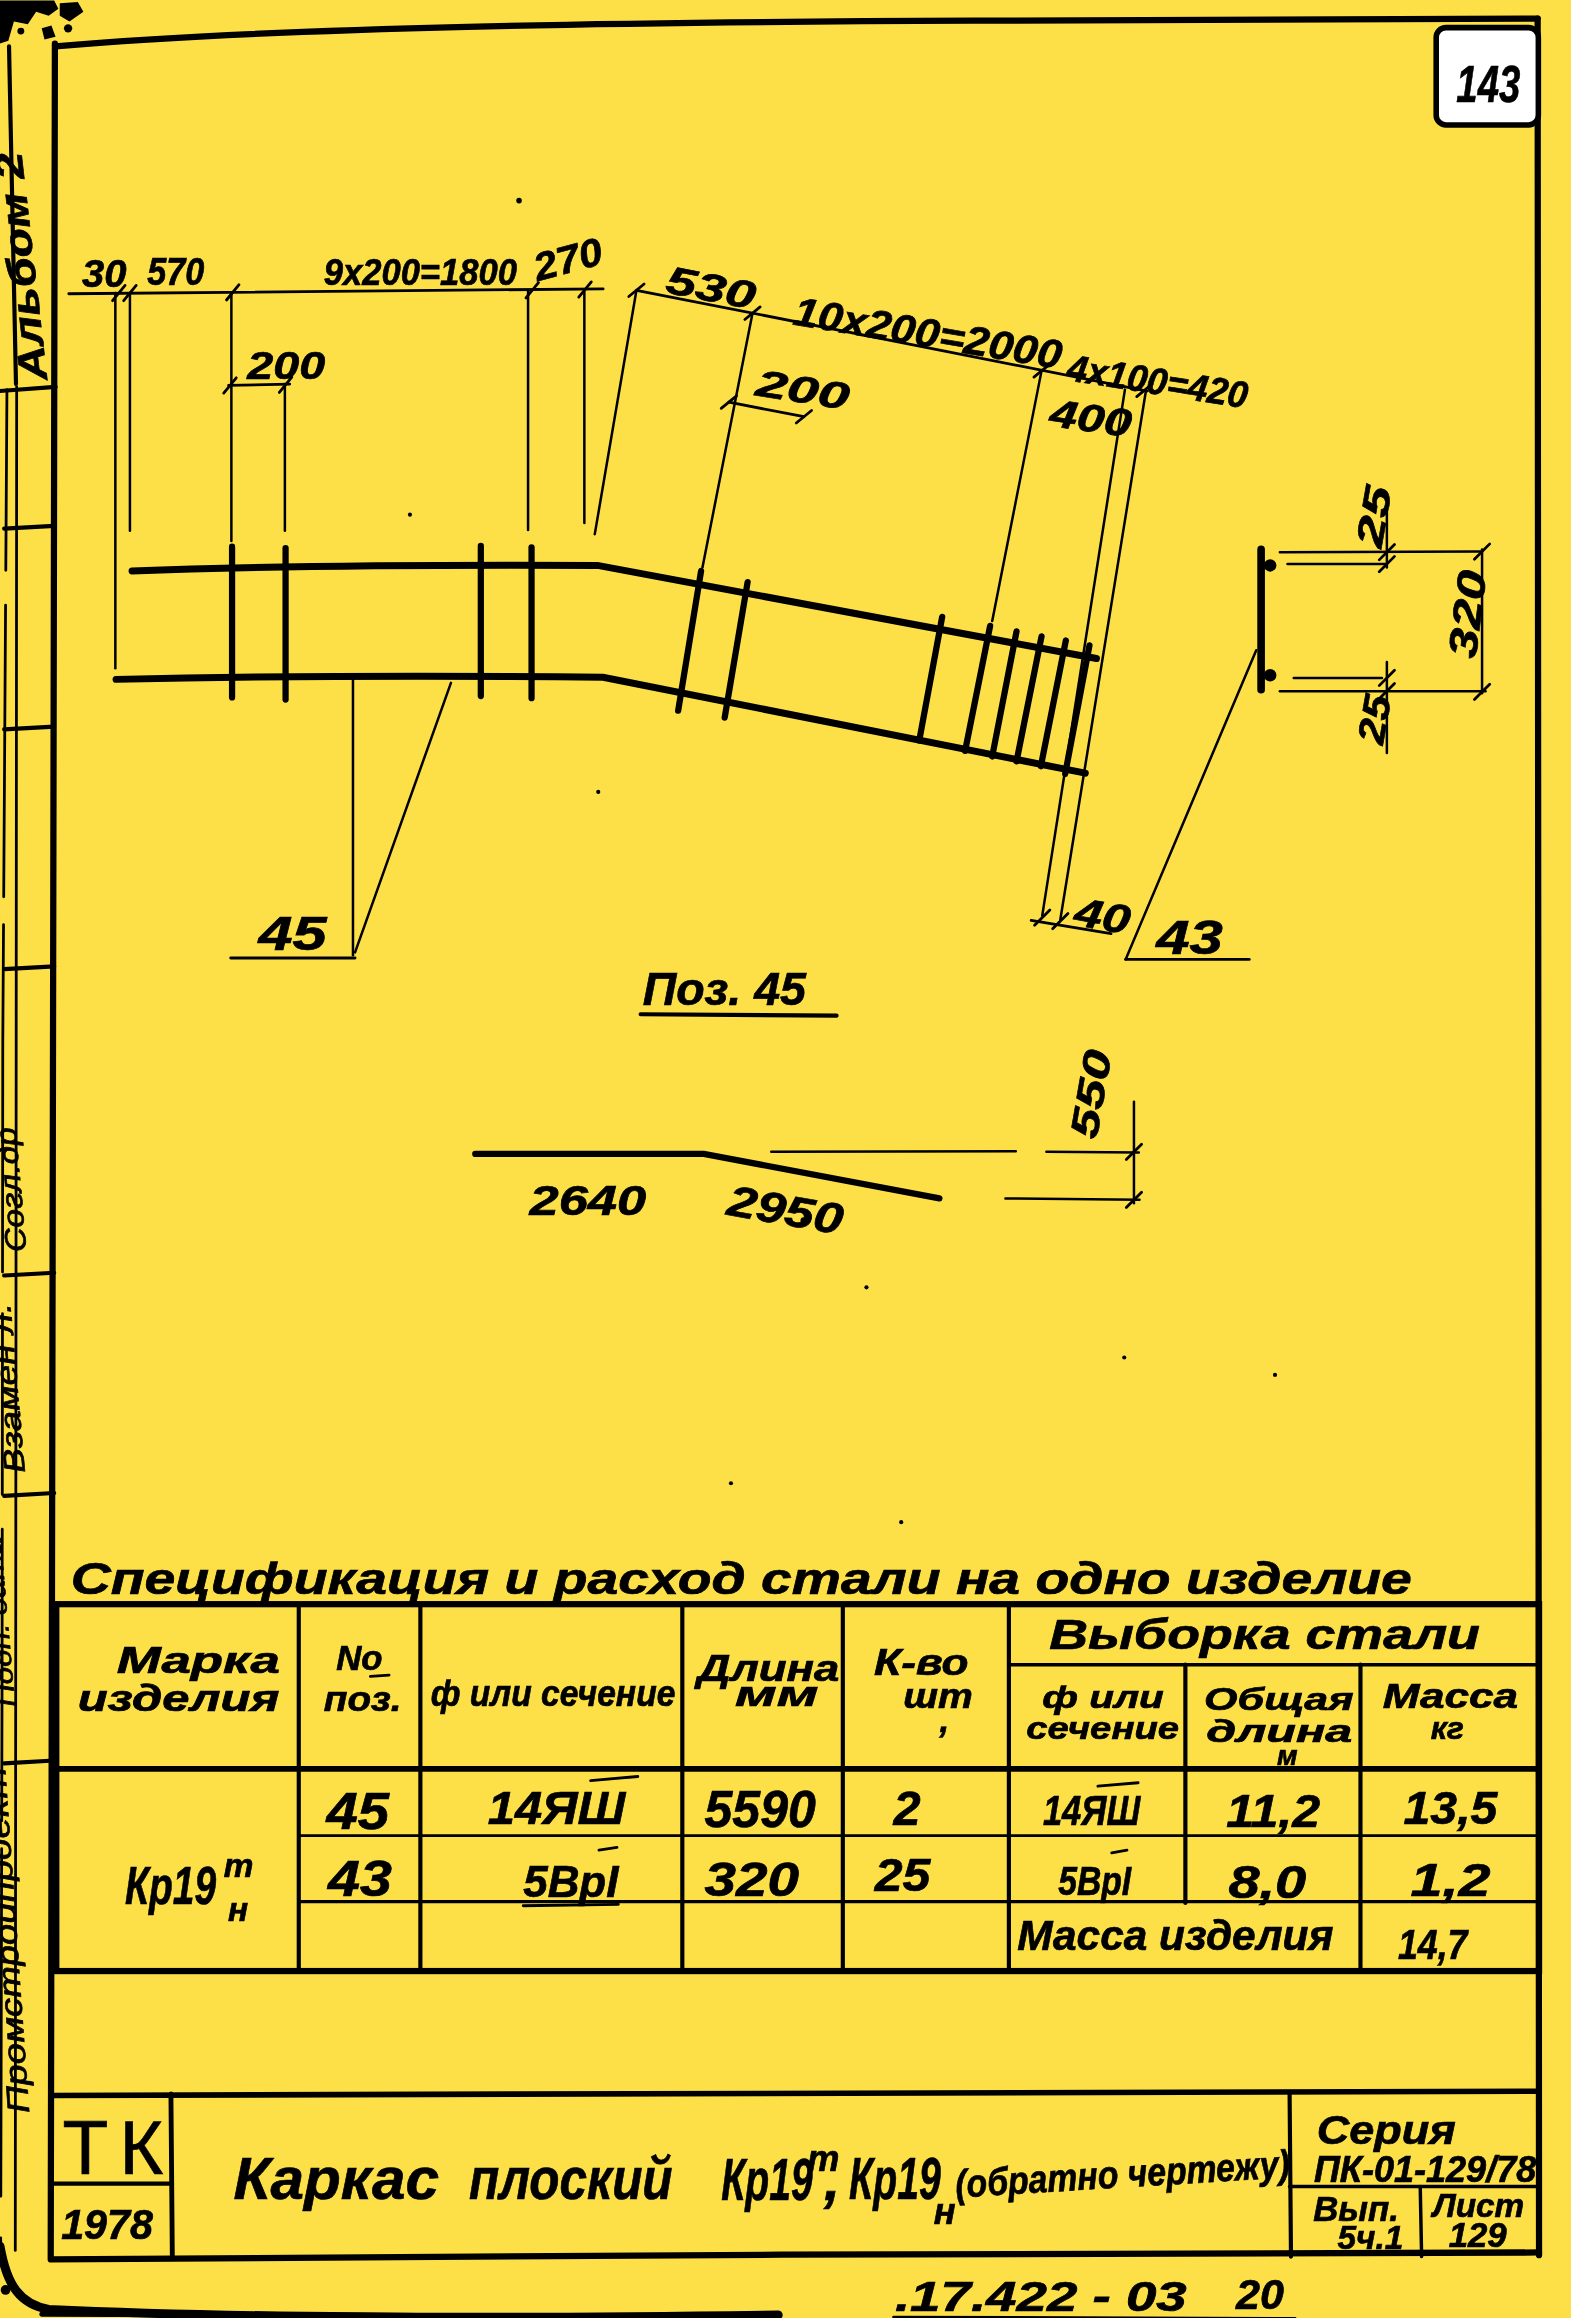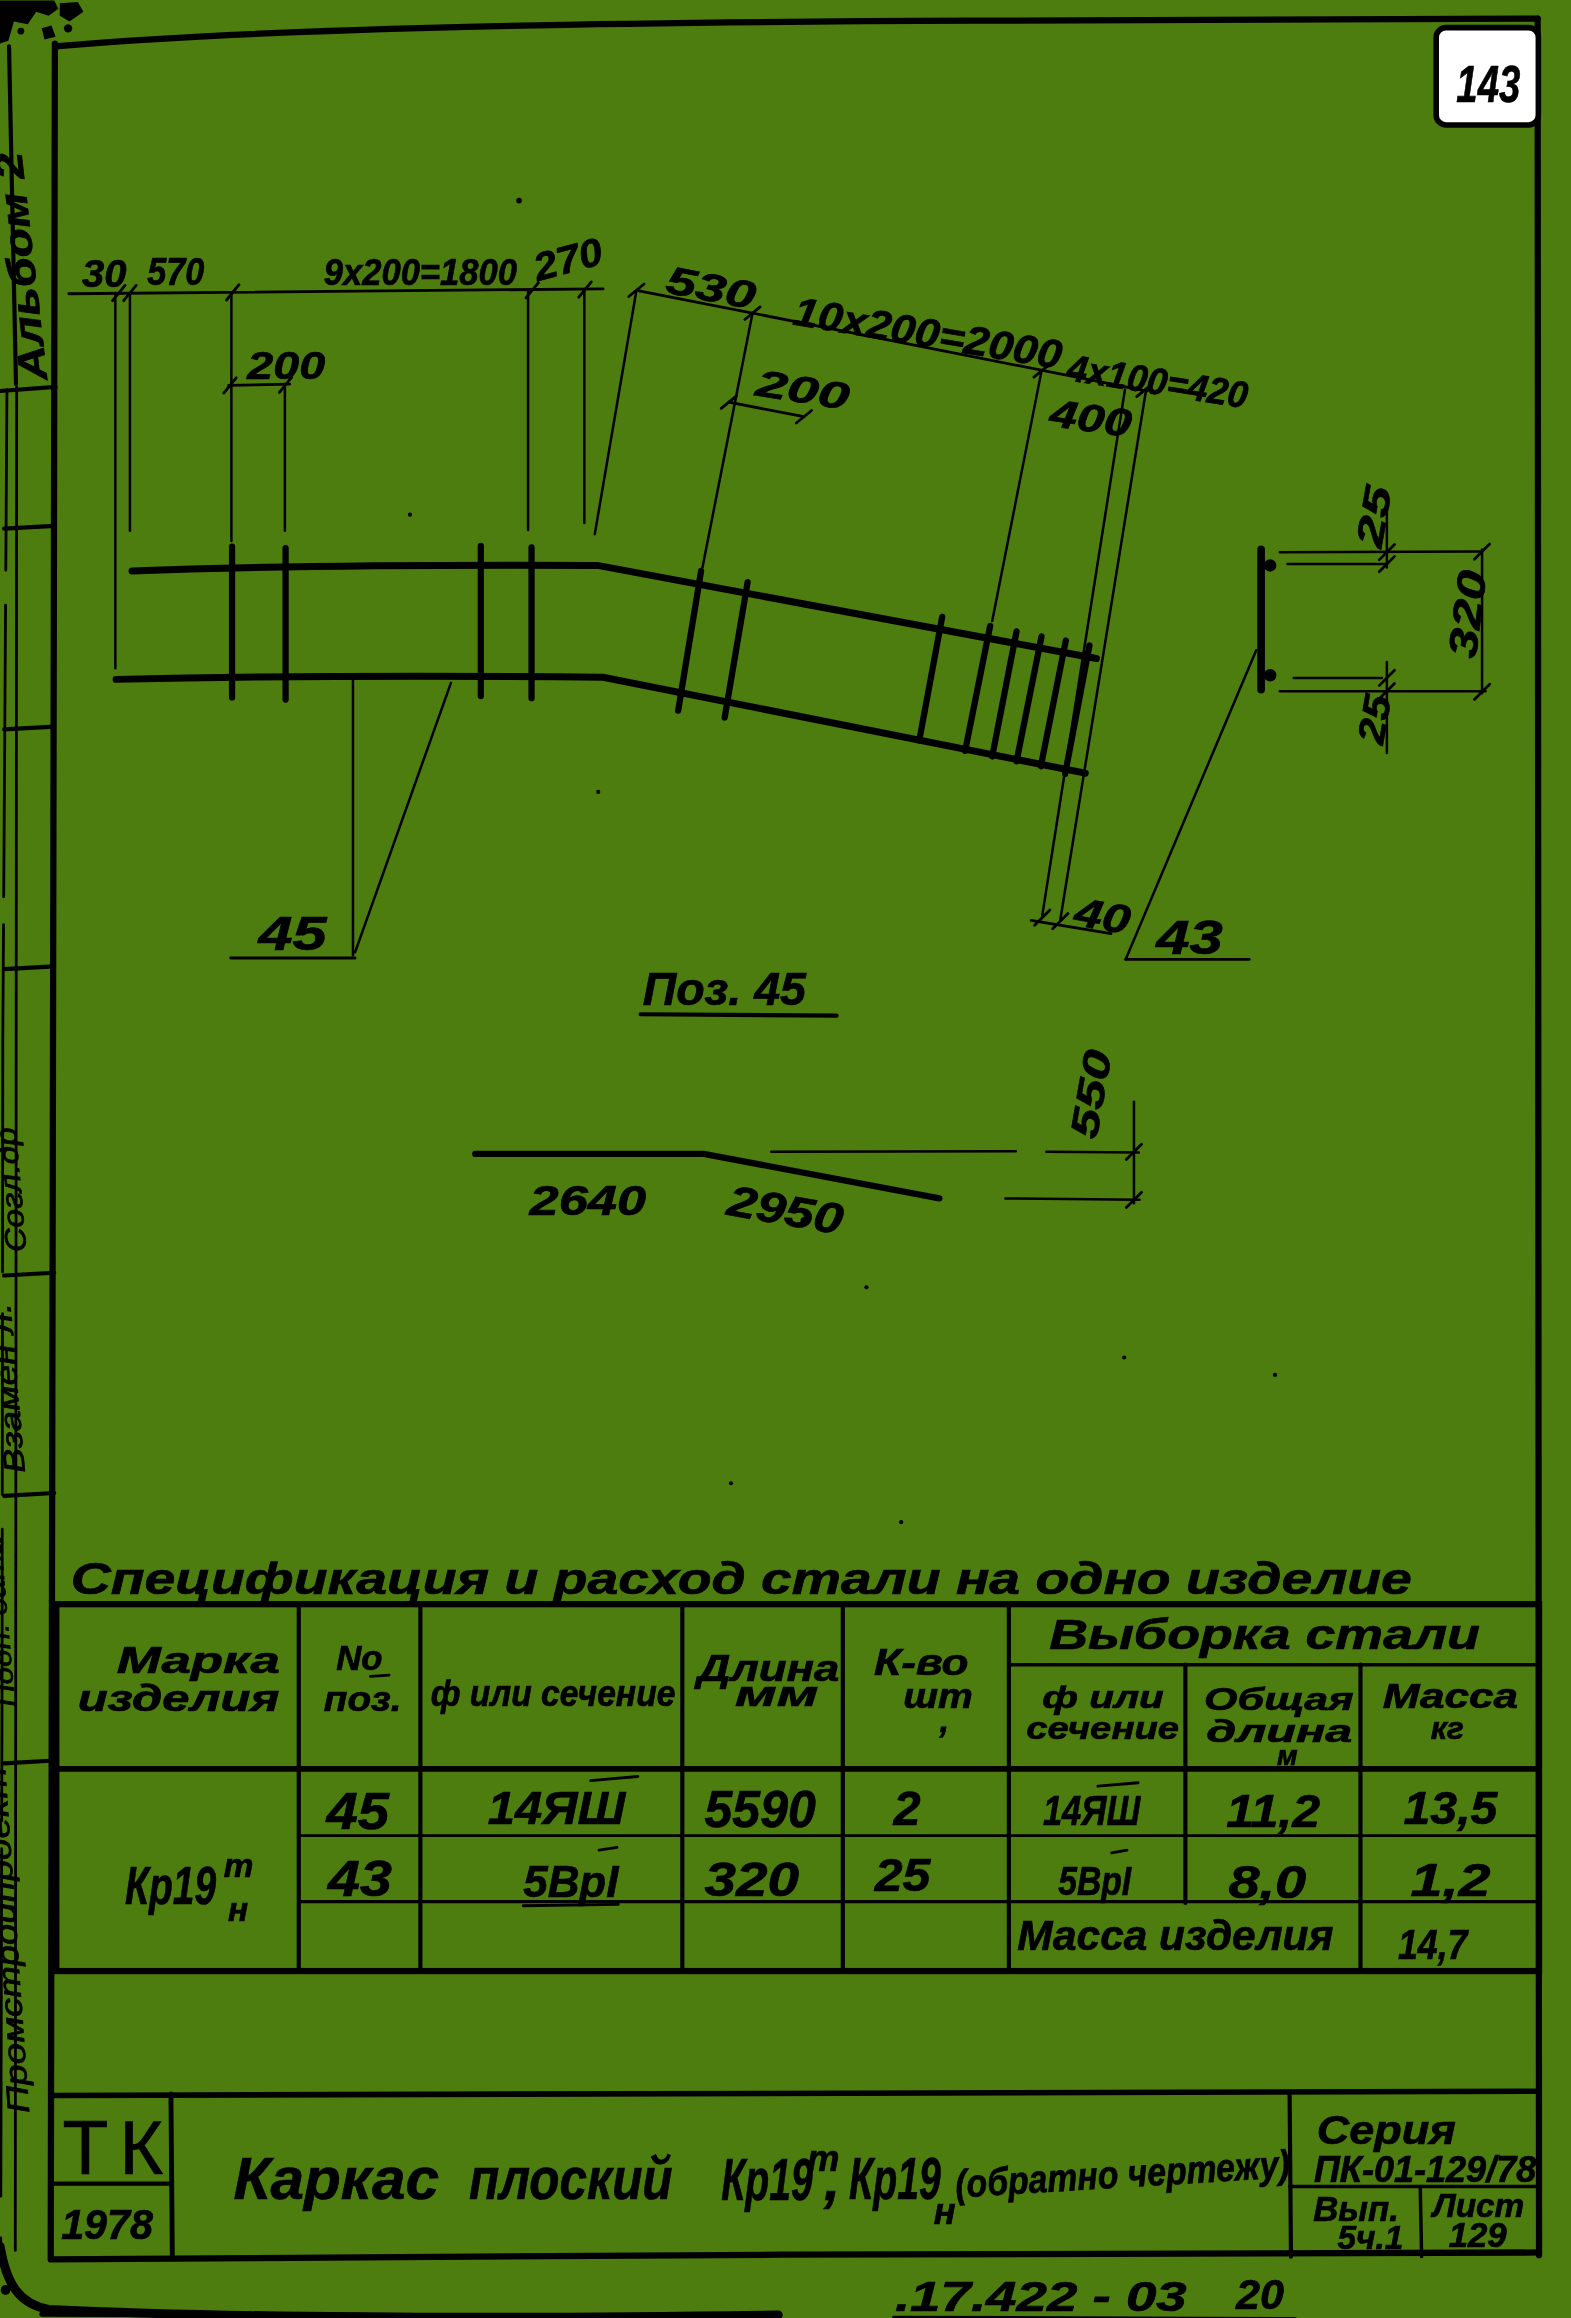--- a/index.html
+++ b/index.html
@@ -1,14 +1,14 @@
 <!DOCTYPE html>
 <html style="font-size:11px"><head><meta charset="utf-8"><style>
 html,body{margin:0;padding:0;background:#fff}
-.page{position:relative;width:1571px;height:2319px;background:#4d7c0f;overflow:hidden}
+.page{position:relative;width:1571px;height:2319px;background:#fde047;overflow:hidden}
 text{font-family:"Liberation Sans",sans-serif;fill:#000}
 .i{font-style:italic;font-weight:bold}
 .m{font-style:italic;font-weight:normal}
 </style></head>
 <body>
 <div class="page">
 <svg width="1571" height="2319" viewBox="0 0 2261 3336">
 <g stroke="#000" fill="none" stroke-linecap="round">
 
 <g stroke="none" fill="#000">

